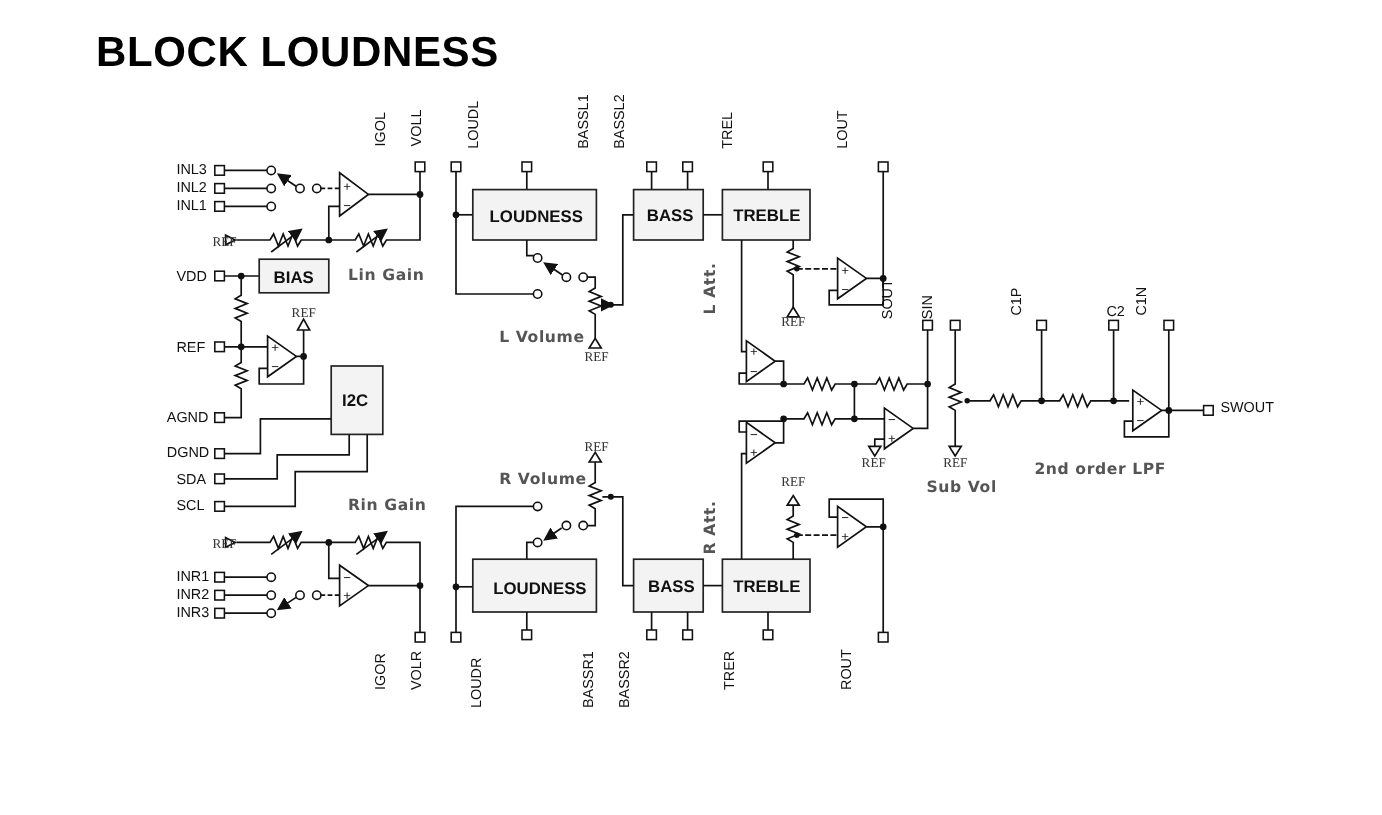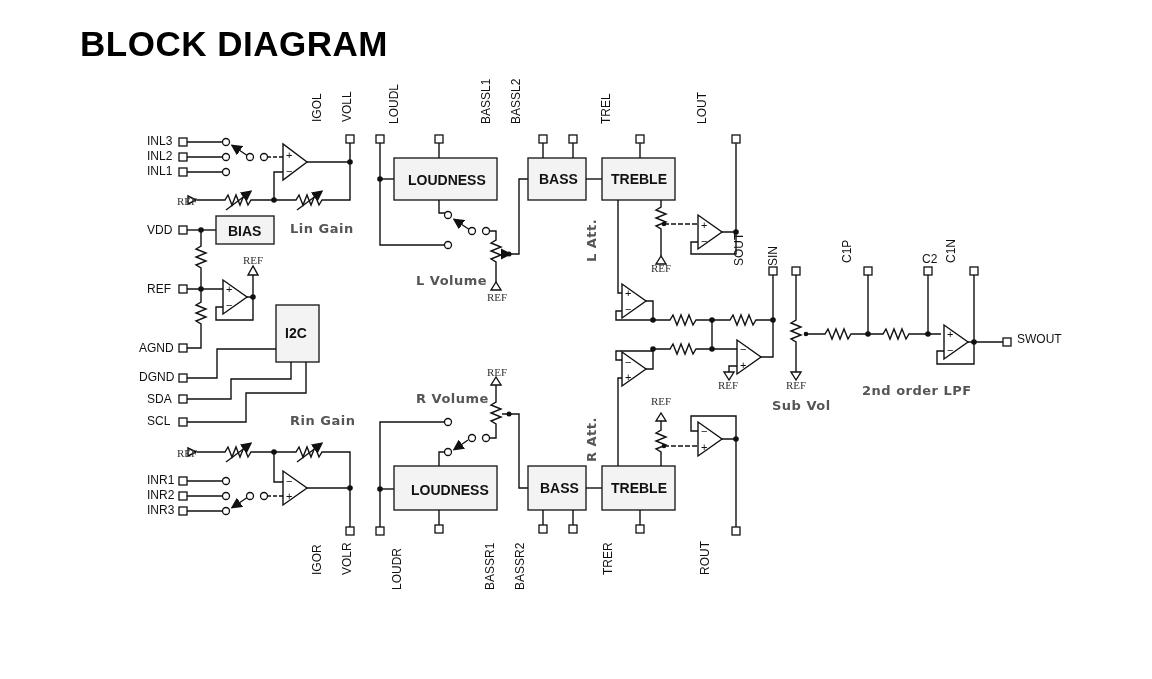--- a/index.html
+++ b/index.html
@@ -14,21 +14,21 @@
   .sw { stroke: #111; stroke-width: 1.3; fill: #fff; }
   .pinlbl { font-family: "Liberation Sans", sans-serif; font-size: 12px; fill: #111; }
   .blklbl { font-family: "Liberation Sans", sans-serif; font-size: 14px; font-weight: bold; fill: #111; }
   .sect { font-family: "DejaVu Sans", sans-serif; font-size: 13px; font-weight: bold; fill: #555; letter-spacing: 0.5px; }
   .ref { font-family: "Liberation Serif", serif; font-size: 11px; fill: #333; }
   .sign { font-family: "Liberation Sans", sans-serif; font-size: 11px; fill: #111; }
 </style>
 </head>
 <body>
 
-<h1 id="title">BLOCK DIAGRAM</h1>
+<h1 id="title">BLOCK LOUDNESS</h1>
 
 <svg width="1152" height="679" viewBox="0 0 1152 679">
   <defs>
     <marker id="arr" markerWidth="8" markerHeight="8" refX="6" refY="4" orient="auto">
       <path d="M0,0 L8,4 L0,8 z" fill="#111"></path>
     </marker>
   </defs>
 
   <g>
     <text class="pinlbl" x="147" y="145">INL3</text>

